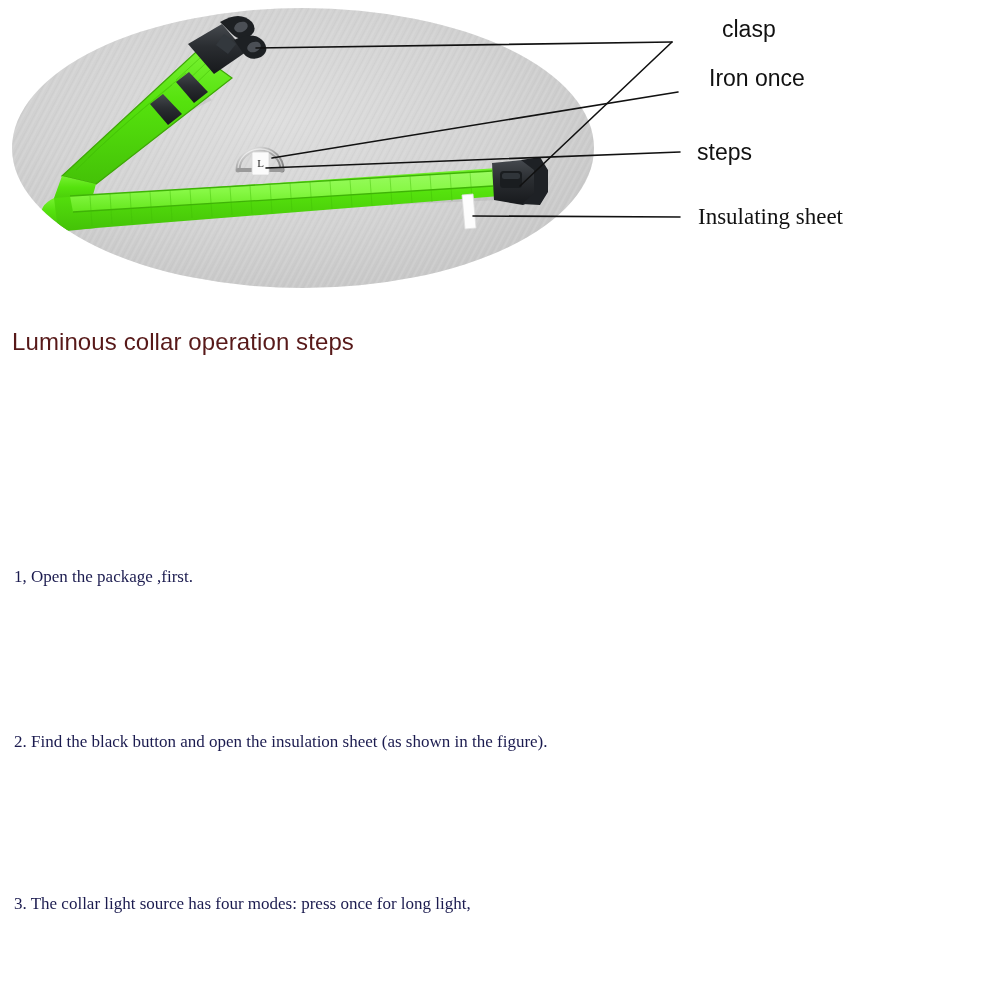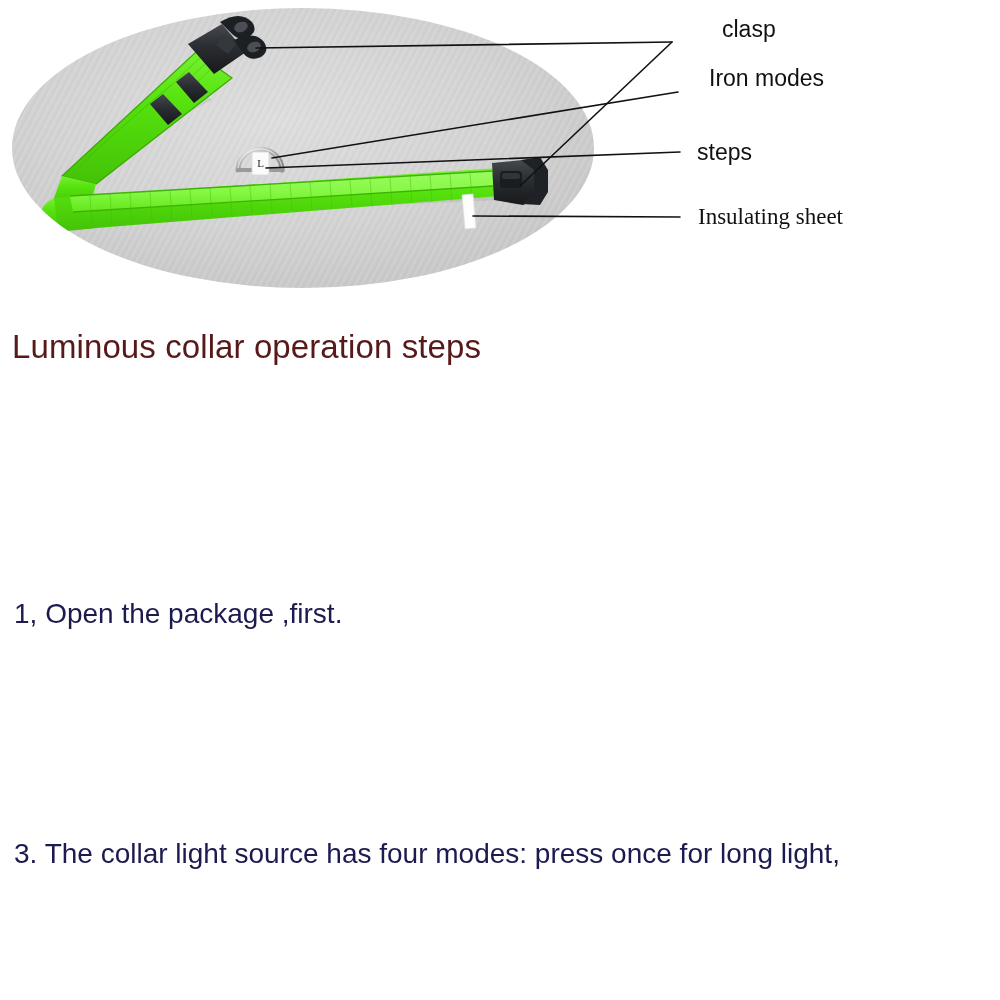--- a/index.html
+++ b/index.html
@@ -46,38 +46,38 @@
   #label-iron-ring  { left: 709px; top: 67px; }
   #label-size       { left: 697px; top: 141px; }
   #label-insulating { left: 698px; top: 205px; font-family: Liberation Serif, serif; }
 
   
   #heading {
     position: absolute;
     left: 12px;
     top: 328px;
     font-family: "Liberation Sans", sans-serif;
-    font-size: 33px;
+    font-size: 24px;
     font-weight: 400;
     color: #571919;
     letter-spacing: 0.1px;
     white-space: nowrap;
   }
 
   
   #steps {
     position: absolute;
     left: 14px;
     top: 520px;
     width: 960px;
   }
   .step {
     color: #1b1b4f;
-    font-family: Liberation Sans, sans-serif;
-    font-size: 28px;
+    font-family: Liberation Serif, serif;
+    font-size: 17px;
     font-weight: 400;
     line-height: 1.34;
     white-space: pre-wrap;
   }
   .step-gap-1 { margin-bottom: 52px; }
   .step-gap-2 { margin-bottom: 48px; }
   .step-gap-3 { margin-bottom: 32px; }
 </style>
 </head>
 <body>
@@ -237,34 +237,37 @@
       <line x1="272" y1="158" x2="678" y2="92"></line>
 
       <line x1="266" y1="168" x2="680" y2="152"></line>
 
       <line x1="473" y1="216" x2="680" y2="217"></line>
     </g>
   </svg>
 
   <div class="callout-label" id="label-clasp">clasp</div>
 
-  <div class="callout-label" id="label-iron-ring">Iron modes</div>
+  <div class="callout-label" id="label-iron-ring">Iron once</div>
 
   <div class="callout-label" id="label-size">steps</div>
 
   <div class="callout-label" id="label-insulating">Insulating sheet</div>
 </div>
 
 <div id="heading">Luminous collar operation steps</div>
 
 <div id="steps">
 
   <div class="step step-gap-1">
     <div>1, Open the package ,first.</div>
   </div>
 
+  <div class="step step-gap-2">
+    <div>2. Find the black button and open the insulation sheet (as shown in the figure).</div>
+  </div>
 
   <div class="step step-gap-3">
     <div>3. The collar light source has four modes: press once for long light,</div>
     
   </div>
 
 </div>
 
 </body></html>

